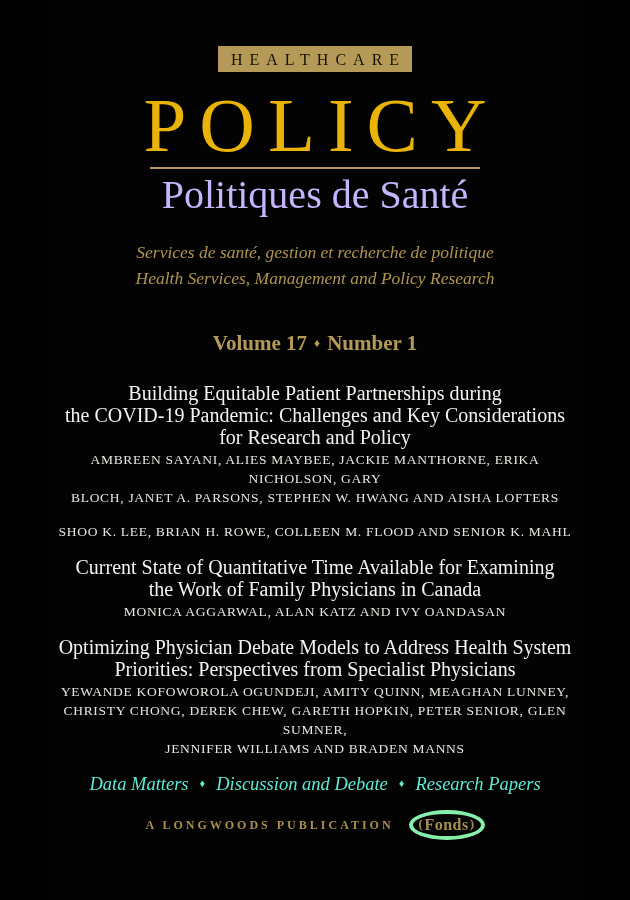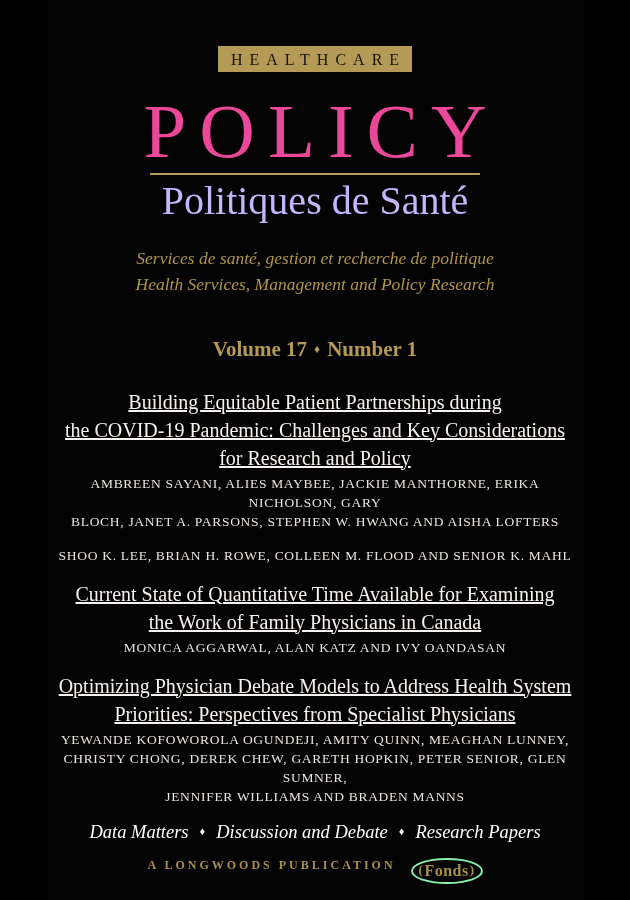--- a/index.html
+++ b/index.html
@@ -19,22 +19,22 @@
   .kicker-box {
     display: inline-block;
     background: #b59a57;
     color: #16130a;
     font-size: 16px;
     letter-spacing: 7px;
     padding: 4px 6px 3px 13px;
     line-height: 1.2;
   }
   .policy {
-    margin-top: 23px;
-    color: #ec4899;
+    margin-top: 17px;
+    color: #eab308;
     font-size: 77px;
     line-height: 0.95;
   }
   .policy span { letter-spacing: 13px; margin-right: -13px; }
   .title-rule {
     width: 330px;
     height: 2px;
     background: #b59a57;
     margin: 5px auto 3px auto;
   }
@@ -63,64 +63,64 @@
     font-size: 12px;
     vertical-align: 3px;
     padding: 0 7px;
   }
   
   .articles { margin-top: 25px; }
   .article { margin-bottom: 15px; }
   .article-title {
     color: #f5f3ef;
     font-size: 20px;
-    line-height: 28px;
+    line-height: 22px;
     white-space: pre-line;
-    text-decoration: underline;
   }
   .article-authors {
     margin-top: 2px;
     color: #e9e6e1;
     font-size: 13.5px;
     letter-spacing: 0.7px;
     line-height: 19px;
     white-space: pre-line;
   }
   
   .sections {
     margin-top: 10px;
-    color: #ffffff;
+    color: #5eead4;
     font-style: italic;
     font-size: 18.5px;
     line-height: 1.2;
   }
   .sections .diamond {
     font-size: 11px;
     font-style: normal;
     vertical-align: 3px;
     padding: 0 11px;
   }
   
   .footer {
     margin-top: 15px;
     display: flex;
     justify-content: center;
+    align-items: center;
     gap: 15px;
     color: #a98f4e;
   }
   .footer .credit {
     font-size: 12px;
     font-weight: bold;
     letter-spacing: 3px;
   }
   .fonds {
     display: inline-flex;
     align-items: center;
     justify-content: center;
-    border: 2px solid #86efac;
+    border: 4px solid #86efac;
     border-radius: 50%;
     padding: 2px 6px 3px 6px;
     min-width: 48px;
     font-size: 16px;
     font-weight: bold;
     letter-spacing: 0.5px;
     line-height: 1.1;
   }
   .fonds::before { content: "("; font-size: 13px; margin-right: 1px; }
   .fonds::after  { content: ")"; font-size: 13px; margin-left: 1px; }

